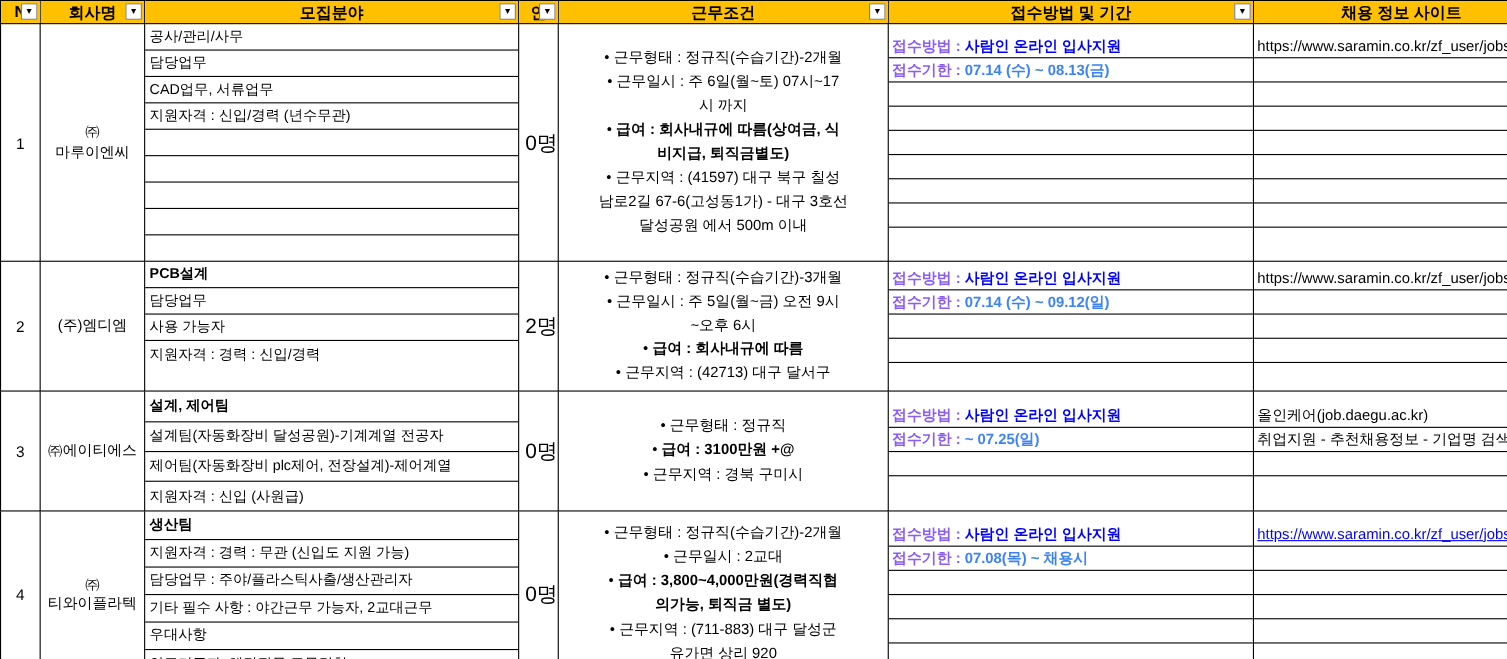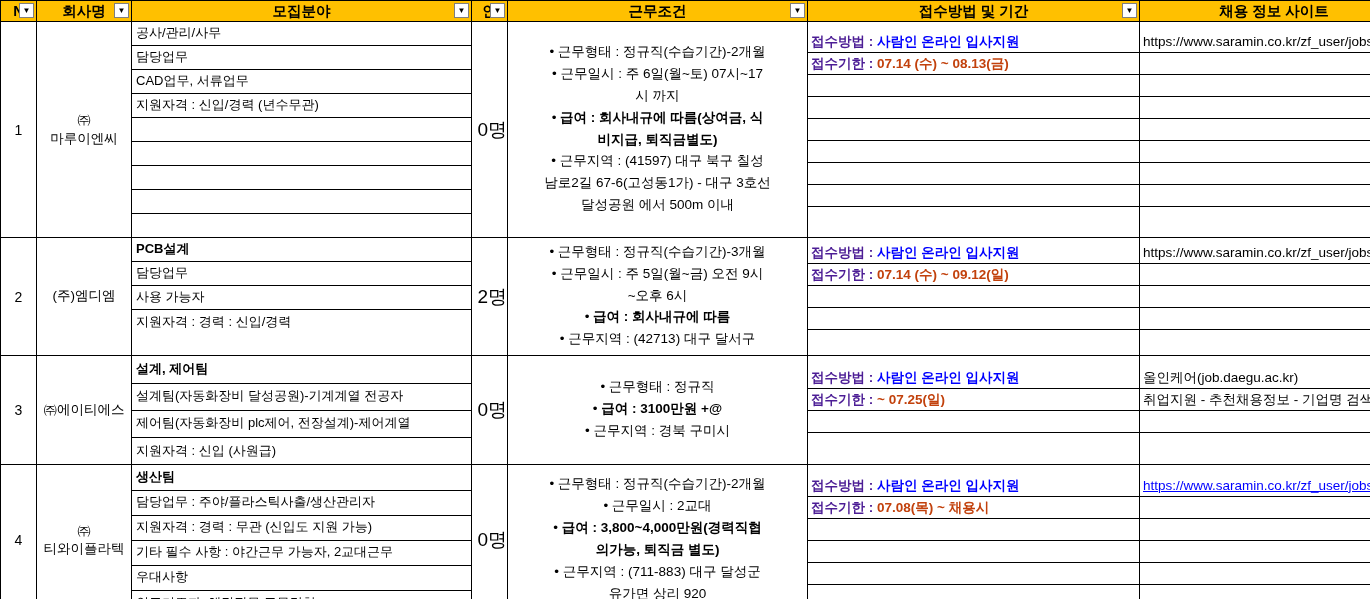--- a/index.html
+++ b/index.html
@@ -123,23 +123,23 @@
   .apply-row {
     border-bottom: 1px solid #000;
     height: 21px;
     line-height: 21px;
     padding: 0 3px;
     white-space: nowrap;
     overflow: hidden;
     font-size: 13.5px;
   }
   .apply-filler { border-bottom: 0; }
-  .lbl { font-weight: bold; color: #4c1d95; }
+  .lbl { font-weight: bold; color: #8b5cf6; }
   .blue { color: #0000ff; font-weight: bold; }
-  .red  { color: #c2410c; font-weight: bold; }
+  .red  { color: #3b82f6; font-weight: bold; }
 
   
   .site-wrap { width: 100%; }
   .site-row {
     border-bottom: 1px solid #000;
     height: 21px;
     line-height: 21px;
     padding: 0 3px;
     white-space: nowrap;
     overflow: hidden;
@@ -359,24 +359,24 @@
             <div>㈜</div>
             <div>티와이플라텍</div>
           </td>
           <td style="padding: 0px; vertical-align: top;">
             <table class="inner">
               <tbody>
                 <tr style="height: 25px;">
                   <td class="b">생산팀</td>
                 </tr>
                 <tr style="height: 25px;">
+                  <td>지원자격 : 경력 : 무관 (신입도 지원 가능)</td>
+                </tr>
+                <tr style="height: 25px;">
                   <td>담당업무 : 주야/플라스틱사출/생산관리자</td>
-                </tr>
-                <tr style="height: 25px;">
-                  <td>지원자격 : 경력 : 무관 (신입도 지원 가능)</td>
                 </tr>
                 <tr style="height: 25px;">
                   <td>기타 필수 사항 : 야간근무 가능자, 2교대근무</td>
                 </tr>
                 <tr style="height: 25px;">
                   <td>우대사항</td>
                 </tr>
                 <tr style="height: 25px;">
                   <td>인근거주자, 해당직무 근무경험</td>
                 </tr>

